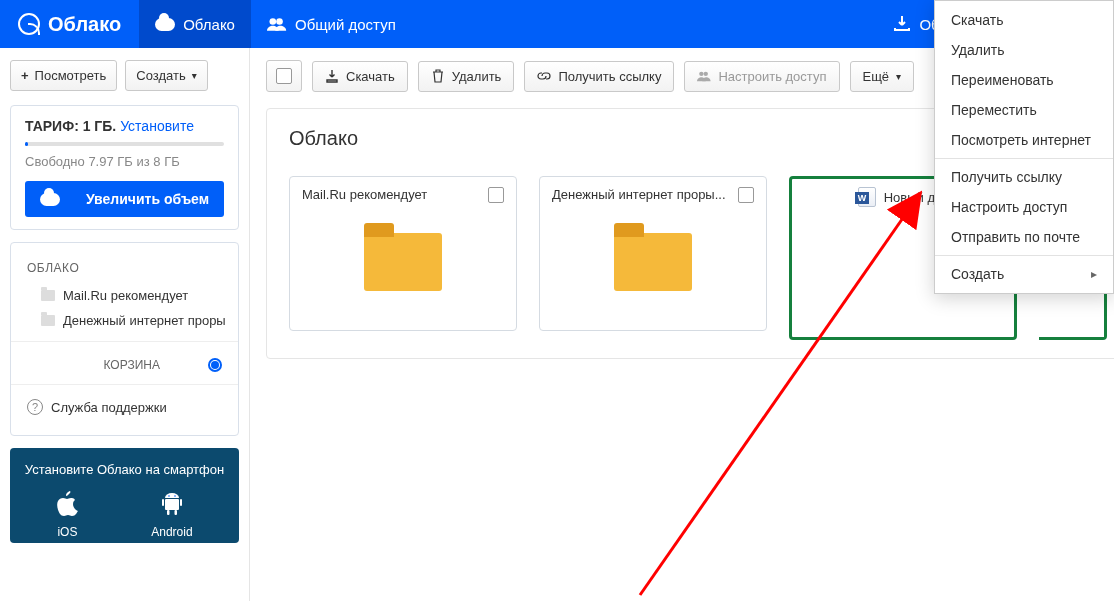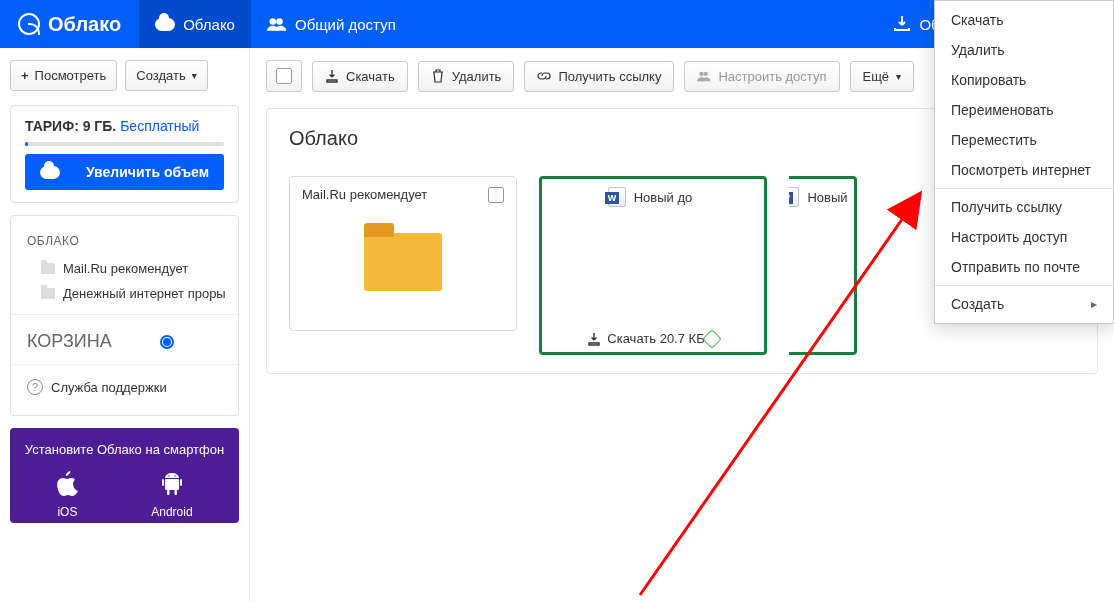--- a/index.html
+++ b/index.html
@@ -26,26 +26,26 @@
 .tariff-line .free { color: #005ff9; font-weight: normal; }
 .bar { height: 4px; width: 100%; background: #e0e0e0; border-radius: 2px; margin-bottom: 8px; position: relative; }
 .bar-fill { position: absolute; left: 0; top: 0; height: 100%; width: 3px; background: #005ff9; border-radius: 2px; }
 .freespace { color: #888; font-size: 13px; margin-bottom: 12px; }
 .big-btn { background: #005ff9; color: #fff; border: none; border-radius: 3px; width: 100%; padding: 10px; font-size: 14px; font-weight: 600; display: flex; align-items: center; justify-content: center; gap: 26px; cursor: pointer; }
 
 .sec-title { font-size: 12px; color: #666; letter-spacing: 0.5px; padding: 8px 4px; }
 .tree-item { display: flex; align-items: center; gap: 8px; color: #333; font-size: 13px; padding: 5px 4px 5px 18px; cursor: pointer; white-space: nowrap; overflow: hidden; text-overflow: ellipsis; }
 .folder-small { width: 14px; height: 11px; background: #ddd; border-radius: 1px; position: relative; flex-shrink: 0; }
 .folder-small::before { content: ''; position: absolute; top: -3px; left: 0; width: 6px; height: 3px; background: #ddd; border-radius: 1px 1px 0 0; }
-.trash-row { display: flex; align-items: center; justify-content: flex-start; padding: 8px 4px; font-size: 18px; color: #666; gap: 48px; }
+.trash-row { display: flex; align-items: center; justify-content: flex-end; padding: 8px 4px; font-size: 12px; color: #666; gap: 48px; }
 .radio-dot { width: 14px; height: 14px; border-radius: 50%; border: 2px solid #005ff9; display: flex; align-items: center; justify-content: center; }
 .radio-dot::after { content: ''; width: 8px; height: 8px; background: #005ff9; border-radius: 50%; }
 .support { display: flex; align-items: center; gap: 8px; padding: 10px 4px; color: #333; font-size: 13px; cursor: pointer; }
 
-.promo { background: #4c1d95; color: #fff; border-radius: 4px; padding: 14px 10px 4px; text-align: center; }
+.promo { background: #0c4a6e; color: #fff; border-radius: 4px; padding: 14px 10px 4px; text-align: center; }
 .promo-title { font-size: 13px; margin-bottom: 14px; }
 .promo-icons { display: flex; justify-content: space-around; }
 .promo-col { display: flex; flex-direction: column; align-items: center; gap: 8px; font-size: 12px; cursor: pointer; }
 
 .content { flex: 1; padding: 12px 16px; position: relative; background: #fff; }
 .toolbar { display: flex; gap: 10px; align-items: center; margin-bottom: 16px; }
 .chk-box { width: 16px; height: 16px; border: 1px solid #999; border-radius: 2px; background: #fff; cursor: pointer; }
 .chk-wrap { border: 1px solid #c9c9c9; border-radius: 3px; padding: 7px 9px; background: linear-gradient(#fff,#f3f3f3); display: flex; align-items: center; }
 .tbar-btn { border: 1px solid #c9c9c9; background: linear-gradient(#fff,#f2f2f2); border-radius: 3px; padding: 7px 12px; font-size: 13px; display: flex; align-items: center; gap: 7px; cursor: pointer; color: #333; }
 .tbar-btn.muted { color: #999; }
@@ -125,26 +125,27 @@
       </div>
       <div class="btn">
         <span>Создать</span>
         <span class="caret">▾</span>
       </div>
     </div>
 
     <div class="card">
       <div class="tariff-line">
         <span>ТАРИФ:</span>
-        <span>9 ГБ.</span>
-        <span class="free">Бесплатный</span>
+        <span>1 ГБ.</span>
+        <span class="free">Установите</span>
       </div>
       <div class="bar">
           <div class="bar-fill"></div>
         </div>
+      <div class="freespace">Свободно 7.97 ГБ из 8 ГБ</div>
       <button class="big-btn">
         <span class="cloud-sm"></span>
         <span>Увеличить объем</span>
       </button>
     </div>
 
     <div class="card" style="padding:10px 12px;">
       <div class="sec-title">ОБЛАКО</div>
       <div class="tree-item">
         <span class="folder-small"></span>
@@ -233,36 +234,34 @@
     <div class="stage">
       <div class="crumb">Облако</div>
       <div class="grid">
         <div class="tile">
           <div class="tile-head">
             <span class="tile-name">Mail.Ru рекомендует</span>
             <div class="chk-box"></div>
           </div>
           <div class="folder-big"></div>
         </div>
+        <div class="tile">
+          <div class="tile-head">
+            <span class="tile-name">Денежный интернет проры...</span>
+            <div class="chk-box"></div>
+          </div>
+          <div class="folder-big"></div>
+        </div>
 
         <div class="doc-tile">
           <div class="doc-head">
             <span class="word-icon"></span>
             <span class="tile-name">Новый до</span>
           </div>
           <div class="doc-body"></div>
-          <div class="doc-foot">
-            <span style="display:flex;align-items:center;gap:6px;">
-              <svg class="icon-sm" viewBox="0 0 14 14">
-                  <path d="M7 1v7m0 0l-2.5-2.5M7 8l2.5-2.5M2 11h10v2H2z" stroke="#333" stroke-width="1.4" fill="none"></path>
-                </svg>
-              <span>Скачать 20.7 КБ</span>
-            </span>
-            <span class="chain"></span>
-          </div>
         </div>
 
         <div class="doc-tile cut">
           <div class="doc-head">
             <span class="word-icon"></span>
             <span class="tile-name">Новый</span>
           </div>
           <div class="doc-body"></div>
           <div class="doc-foot"></div>
         </div>
@@ -270,23 +269,20 @@
     </div>
   </div>
 </div>
 
 <div class="ctx">
   <div class="ctx-item">
       <span>Скачать</span>
     </div>
   <div class="ctx-item">
       <span>Удалить</span>
-    </div>
-  <div class="ctx-item">
-      <span>Копировать</span>
     </div>
   <div class="ctx-item">
       <span>Переименовать</span>
     </div>
   <div class="ctx-item">
       <span>Переместить</span>
     </div>
   <div class="ctx-item">
       <span>Посмотреть интернет</span>
     </div>

